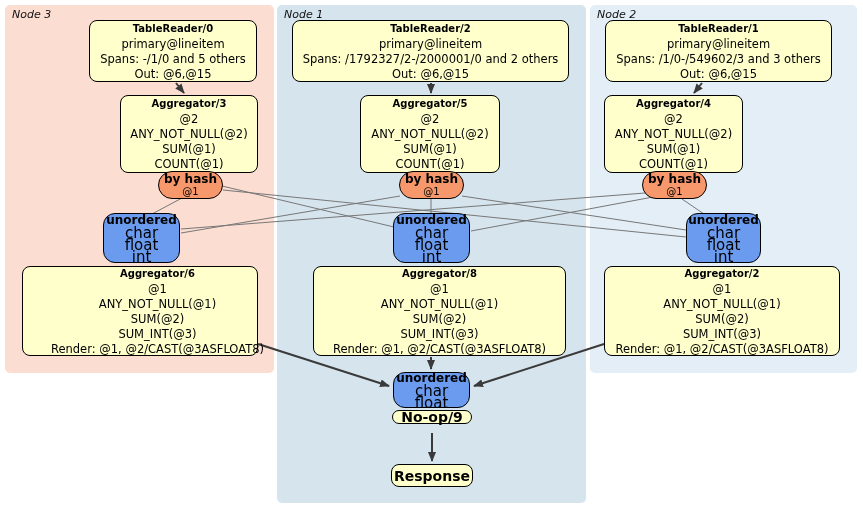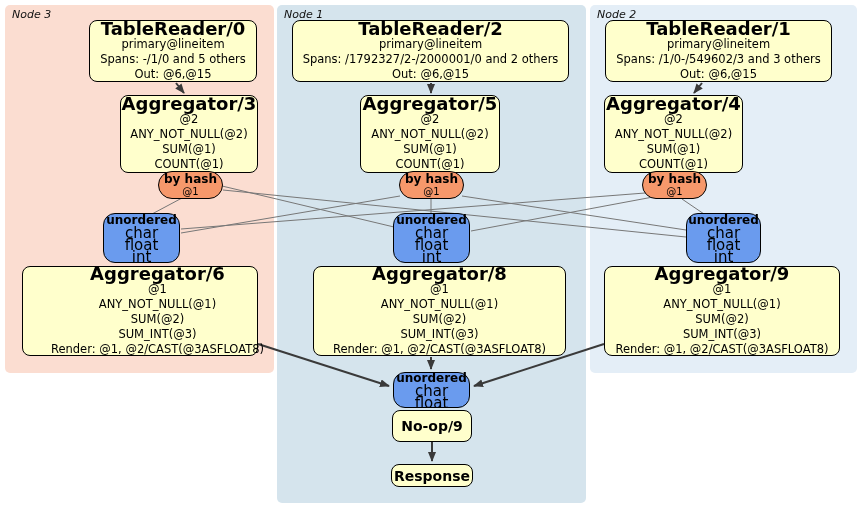--- a/index.html
+++ b/index.html
@@ -18,32 +18,32 @@
   .canvas{position:relative;width:863px;height:510px;background:#ffffff;overflow:hidden;}
   .region{position:absolute;border-radius:5px;z-index:0;}
   .region-n3{left:5px;top:5px;width:269px;height:368px;background:var(--region-node3);}
   .region-n1{left:277px;top:5px;width:309px;height:498px;background:var(--region-node1);}
   .region-n2{left:590px;top:5px;width:267px;height:368px;background:var(--region-node2);}
   .node-label{position:absolute;left:7px;top:3px;font-size:11px;color:#111;font-style:italic;}
   svg.edges{position:absolute;left:0;top:0;z-index:1;pointer-events:none;}
   .box{position:absolute;background:var(--box-yellow);border:1px solid #000;border-radius:8px;
        display:flex;flex-direction:column;align-items:center;justify-content:center;
        text-align:center;z-index:2;}
-  .box-title{font-weight:bold;font-size:18px;line-height:16px;white-space:nowrap;}
+  .box-title{font-weight:bold;font-size:10px;line-height:16px;white-space:nowrap;}
   .box-line{font-size:11.5px;line-height:15px;white-space:nowrap;}
   .tr0{left:89px;top:20px;width:168px;height:62px;}
   .agg3{left:120px;top:95px;width:138px;height:78px;}
   .agg6{left:22px;top:266px;width:236px;height:90px;padding-left:35px;}
   .tr2{left:292px;top:20px;width:277px;height:62px;}
   .agg5{left:360px;top:95px;width:140px;height:78px;}
   .agg8{left:313px;top:266px;width:253px;height:90px;}
   .tr1{left:605px;top:20px;width:227px;height:62px;}
   .agg4{left:604px;top:95px;width:139px;height:78px;}
   .agg7{left:604px;top:266px;width:236px;height:90px;}
-  .noop{left:392px;top:410px;width:80px;height:32px;}
+  .noop{left:392px;top:410px;width:80px;height:14px;}
   .resp{left:391px;top:464px;width:82px;height:23px;text-align:center;}
   .noop .box-title,.resp .box-title{font-size:14px;}
   .router{position:absolute;background:var(--router-orange);border:1px solid #000;border-radius:14px;
           display:flex;flex-direction:column;align-items:center;justify-content:center;
           text-align:center;z-index:3;}
   .r3{left:158px;top:171px;width:65px;height:28px;}
   .r1{left:399px;top:171px;width:65px;height:28px;}
   .r2{left:642px;top:171px;width:65px;height:28px;}
   .router-title{font-weight:bold;font-size:12px;line-height:13px;white-space:nowrap;}
   .router-arg{font-size:10px;line-height:11px;white-space:nowrap;}
@@ -181,21 +181,21 @@
     <div class="router-title">by hash</div>
     <div class="router-arg">@1</div>
   </div>
   <div class="sync u2">
     <div class="sync-title">unordered</div>
     <div class="sync-line">char</div>
     <div class="sync-line">float</div>
     <div class="sync-line">int</div>
   </div>
   <div class="box agg7">
-    <div class="box-title">Aggregator/9</div>
+    <div class="box-title">Aggregator/2</div>
     <div class="box-line">@1</div>
     <div class="box-line">ANY_NOT_NULL(@1)</div>
     <div class="box-line">SUM(@2)</div>
     <div class="box-line">SUM_INT(@3)</div>
     <div class="box-line">Render: @1, @2/CAST(@3ASFLOAT8)</div>
   </div>
 
   <div class="sync uf">
     <div class="sync-title">unordered</div>
     <div class="sync-line">char</div>

